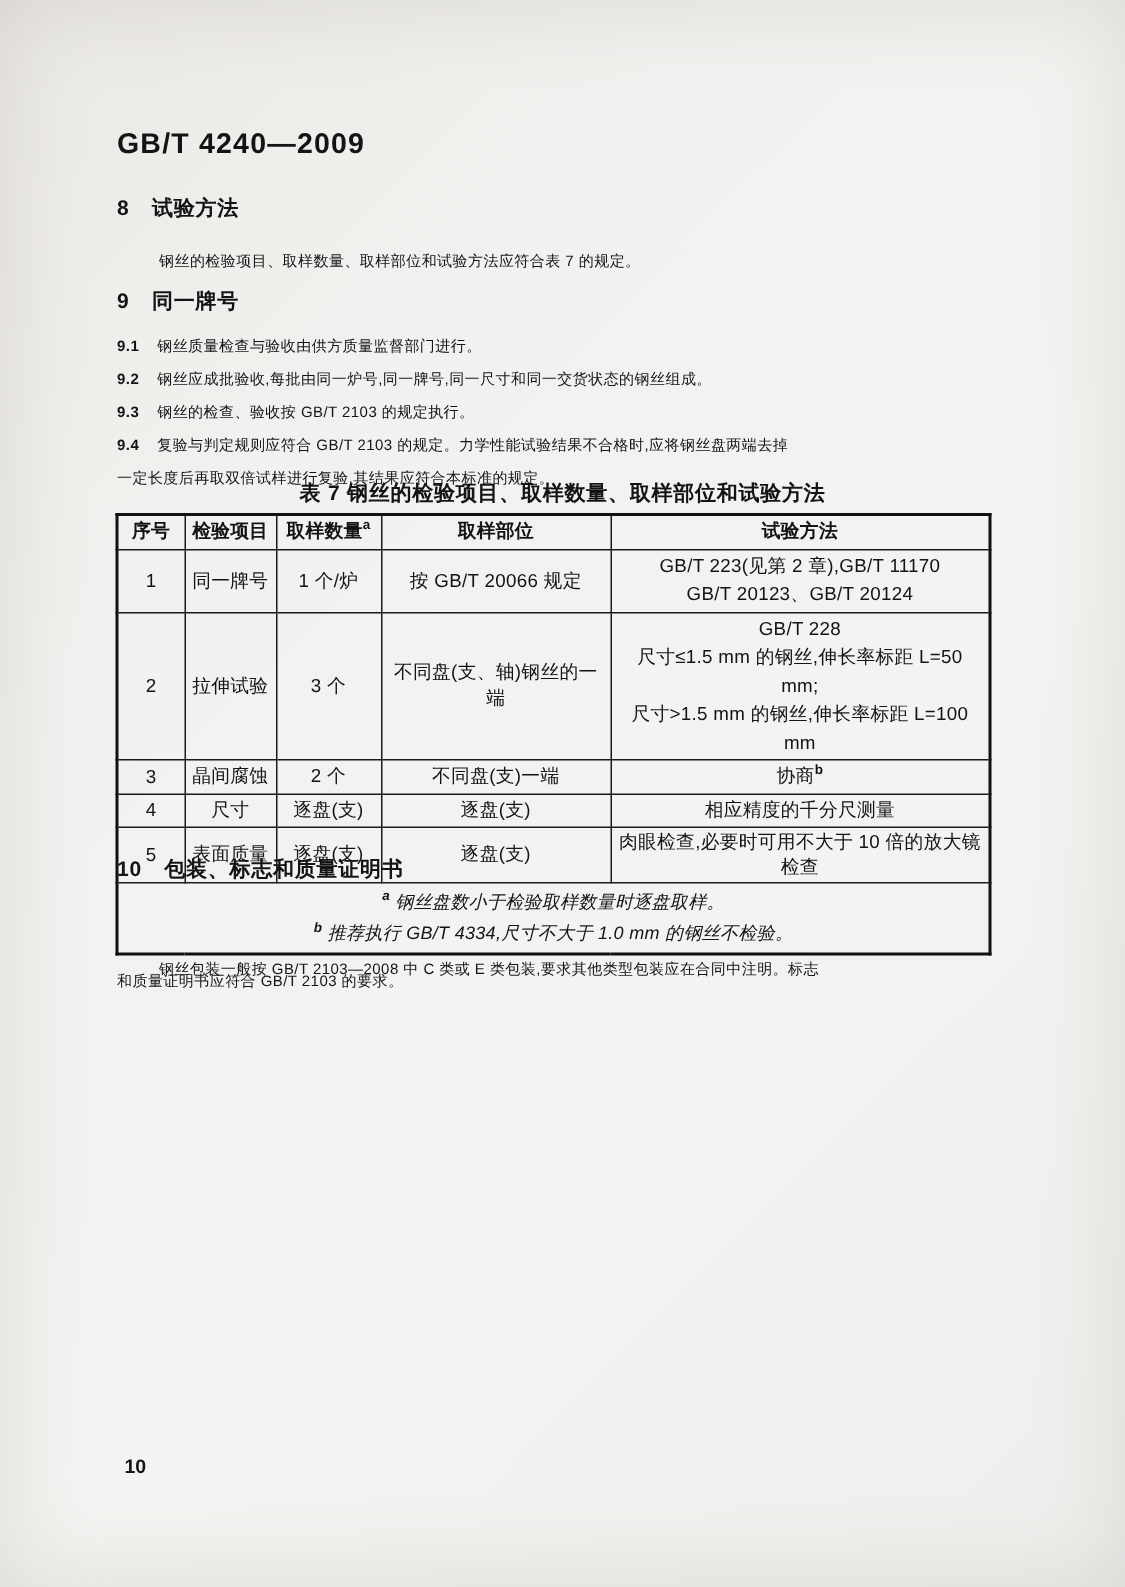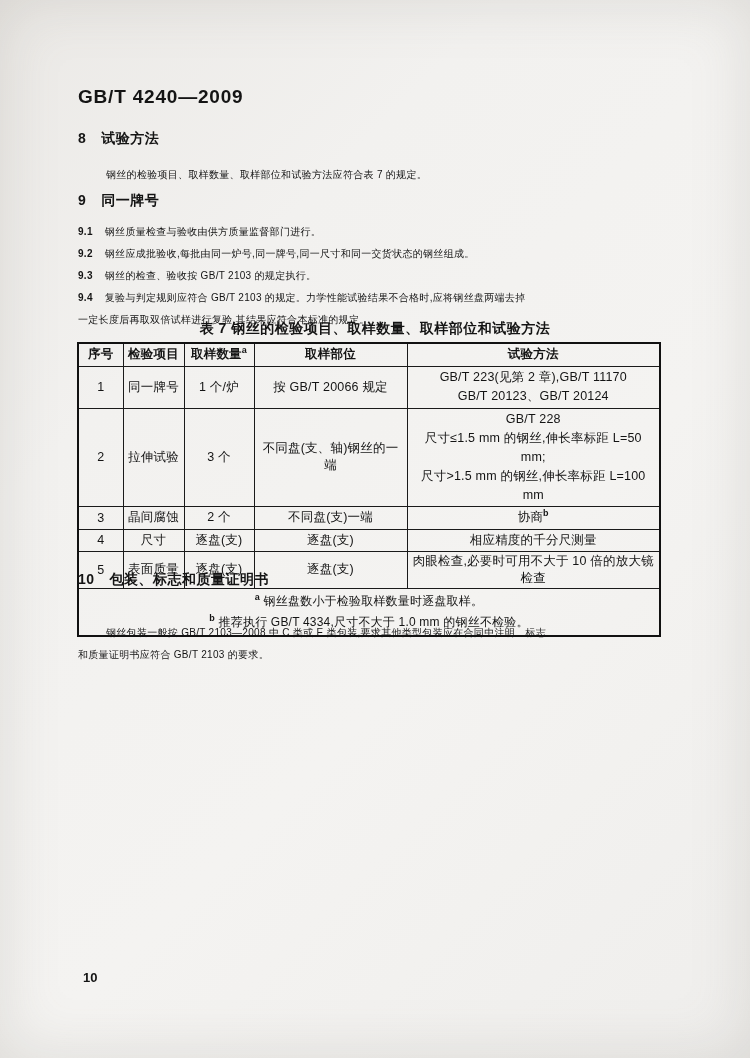--- a/index.html
+++ b/index.html
@@ -70,20 +70,21 @@
   tr.r3  { height: 23px; }
   tr.r4  { height: 22px; }
   tr.r5  { height: 23px; }
   tr.fr  { height: 48px; }
   td.pre { white-space: pre-line; line-height: 19px; }
   td.fnotes {
     text-align: left;
     padding: 4px 6px 4px 26px;
     font-size: 12px;
     line-height: 21px;
+    font-style: italic;
   }
   sup.mark { font-size: 9px; font-weight: bold; vertical-align: super; line-height: 0; }
   .page-num {
     left: 83px; top: 970px;
     font-size: 13px; font-weight: bold;
   }
 </style>
 </head>
 <body>
 
@@ -177,18 +178,18 @@
           <div class="fn"><sup class="mark">a</sup> <span>钢丝盘数小于检验取样数量时逐盘取样。</span></div>
           <div class="fn"><sup class="mark">b</sup> <span>推荐执行 GB/T 4334,尺寸不大于 1.0 mm 的钢丝不检验。</span></div>
         </td>
       </tr>
     </tbody>
   </table>
 
   <div class="abs h-sec" style="top:571px">
     <span class="sec-num">10</span><span>包装、标志和质量证明书</span>
   </div>
-  <div class="abs bodyline indent2" style="top:622px">钢丝包装一般按 GB/T 2103—2008 中 C 类或 E 类包装,要求其他类型包装应在合同中注明。标志</div>
+  <div class="abs bodyline indent2" style="top:636px">钢丝包装一般按 GB/T 2103—2008 中 C 类或 E 类包装,要求其他类型包装应在合同中注明。标志</div>
   <div class="abs bodyline" style="top:644px">和质量证明书应符合 GB/T 2103 的要求。</div>
 
   <div class="abs page-num">10</div>
 
 </div>
 
 </body></html>

